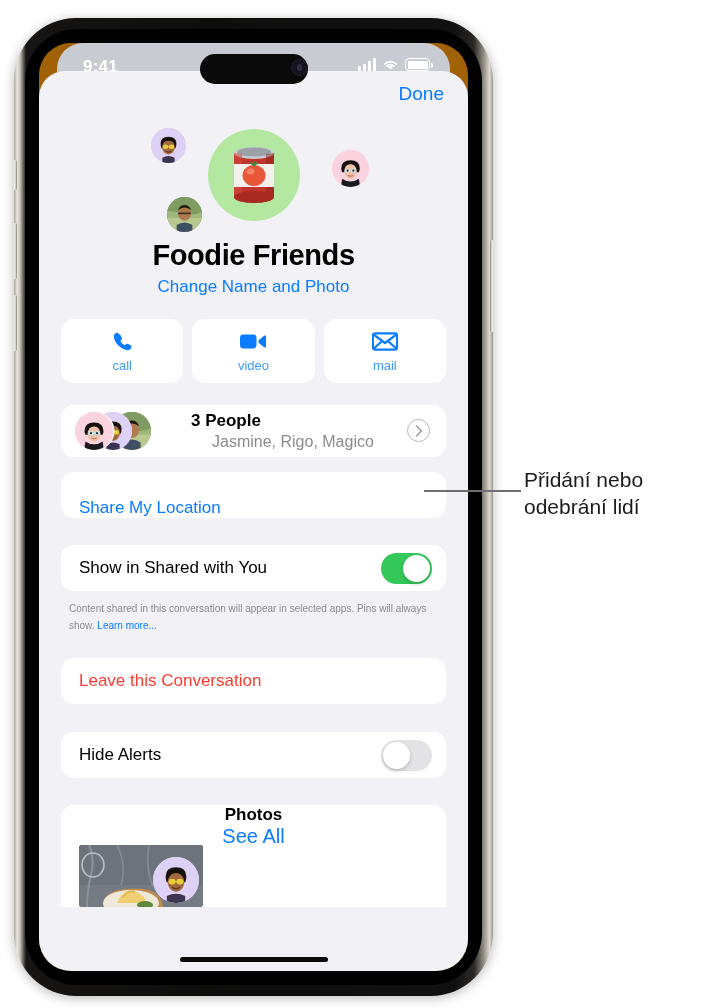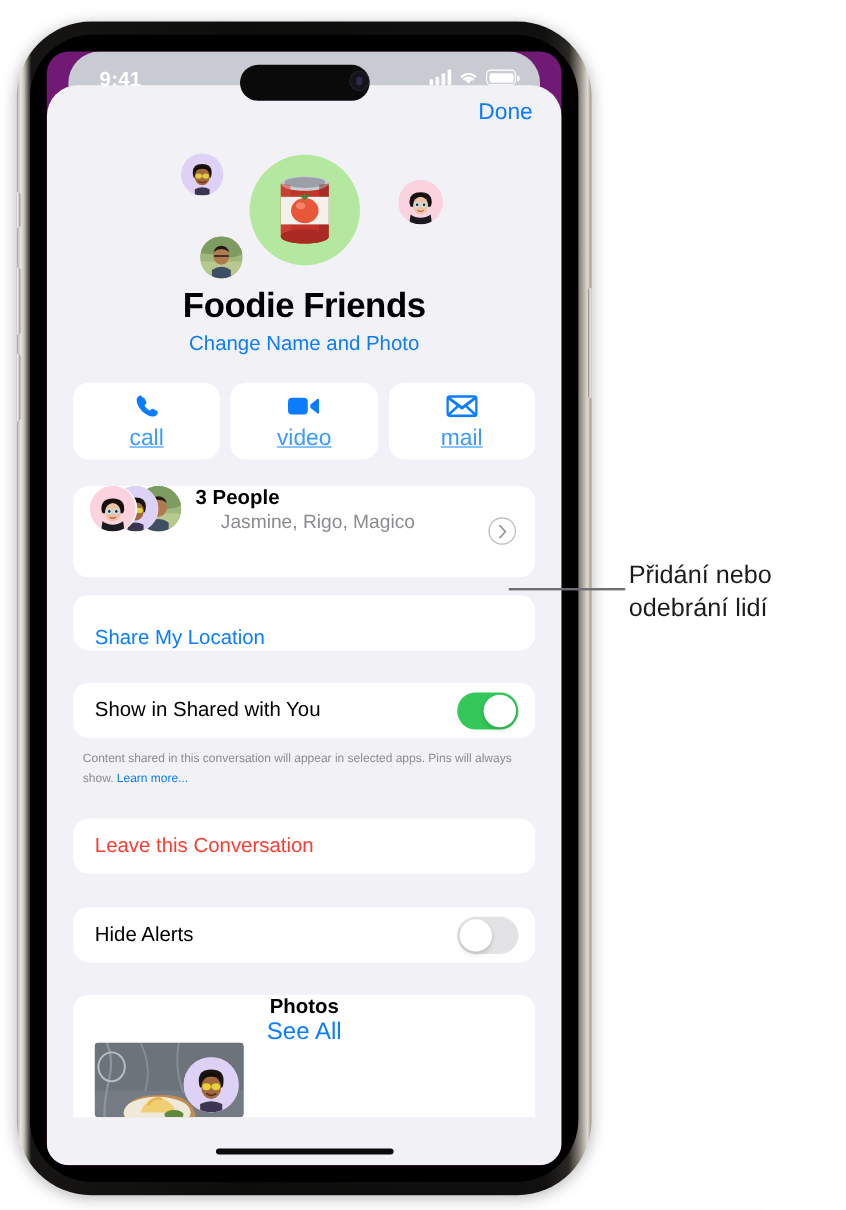--- a/index.html
+++ b/index.html
@@ -40,22 +40,22 @@
     bottom: 11px;
     border-radius: 52px;
     background: #000000;
   }
   #phone-screen {
     position: absolute;
     left: 14px;
     top: 14px;
     right: 14px;
     bottom: 14px;
-    border-radius: 18px;
-    background: #701a75;
+    border-radius: 32px;
+    background: #a16207;
     overflow: hidden;
   }
 
   
   .side-btn {
     position: absolute;
     background: linear-gradient(to right, #9e988f, #efece6 35%, #cdc8bf 70%, #837d75);
     border-radius: 2px;
   }
   #action-button   { left: -1px; top: 142px; width: 4px; height: 30px; }
@@ -256,33 +256,34 @@
     display: flex;
     flex-direction: column;
     align-items: center;
     justify-content: center;
     gap: 4px;
     cursor: pointer;
   }
   .action-btn .a-icon { height: 25px; display: flex; align-items: center; justify-content: center; }
   .action-btn .a-icon svg { fill: #0a7cff; display: block; }
   .action-btn .a-label {
-    font-size: 19px;
+    font-size: 13px;
     color: #3d9bff;
-    text-decoration: underline;
   }
 
   
   #people-card {
     margin-top: 22px;
-    height: 76px;
-    display: flex;
+    height: 52px;
+    display: flex;
+    align-items: center;
     padding: 0 14px 0 14px;
     position: relative;
     cursor: pointer;
+    gap: 28px;
   }
   #people-avatars {
     position: relative;
     width: 76px;
     height: 38px;
     flex: none;
   }
   #people-avatars .pa {
     position: absolute;
     top: 0;

